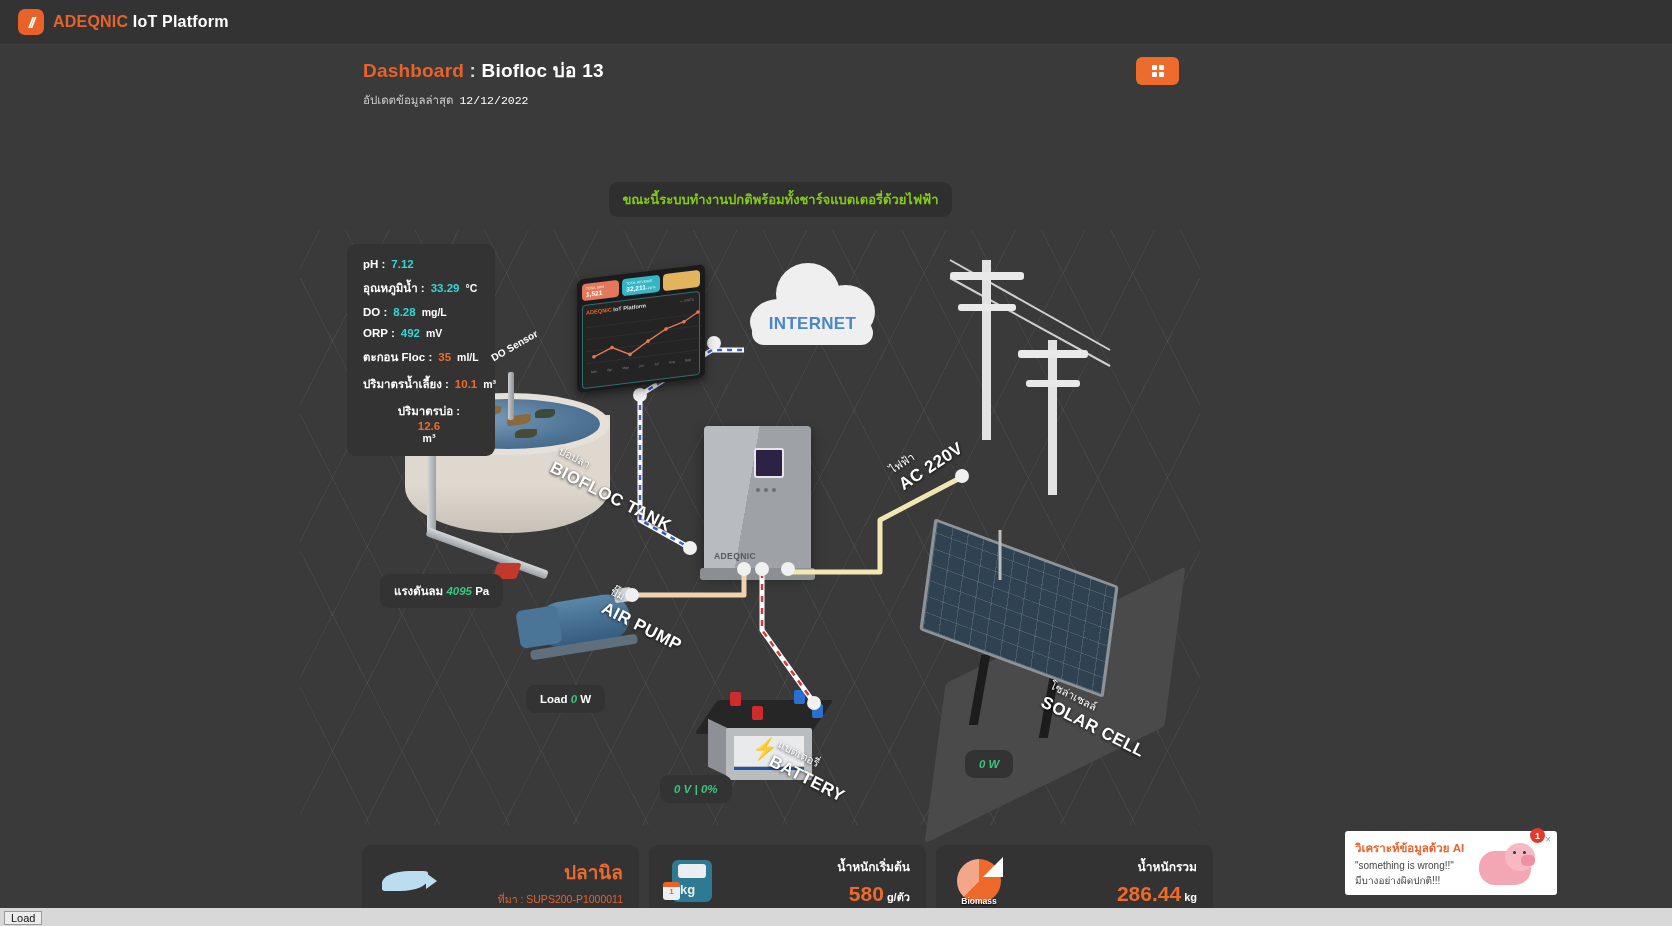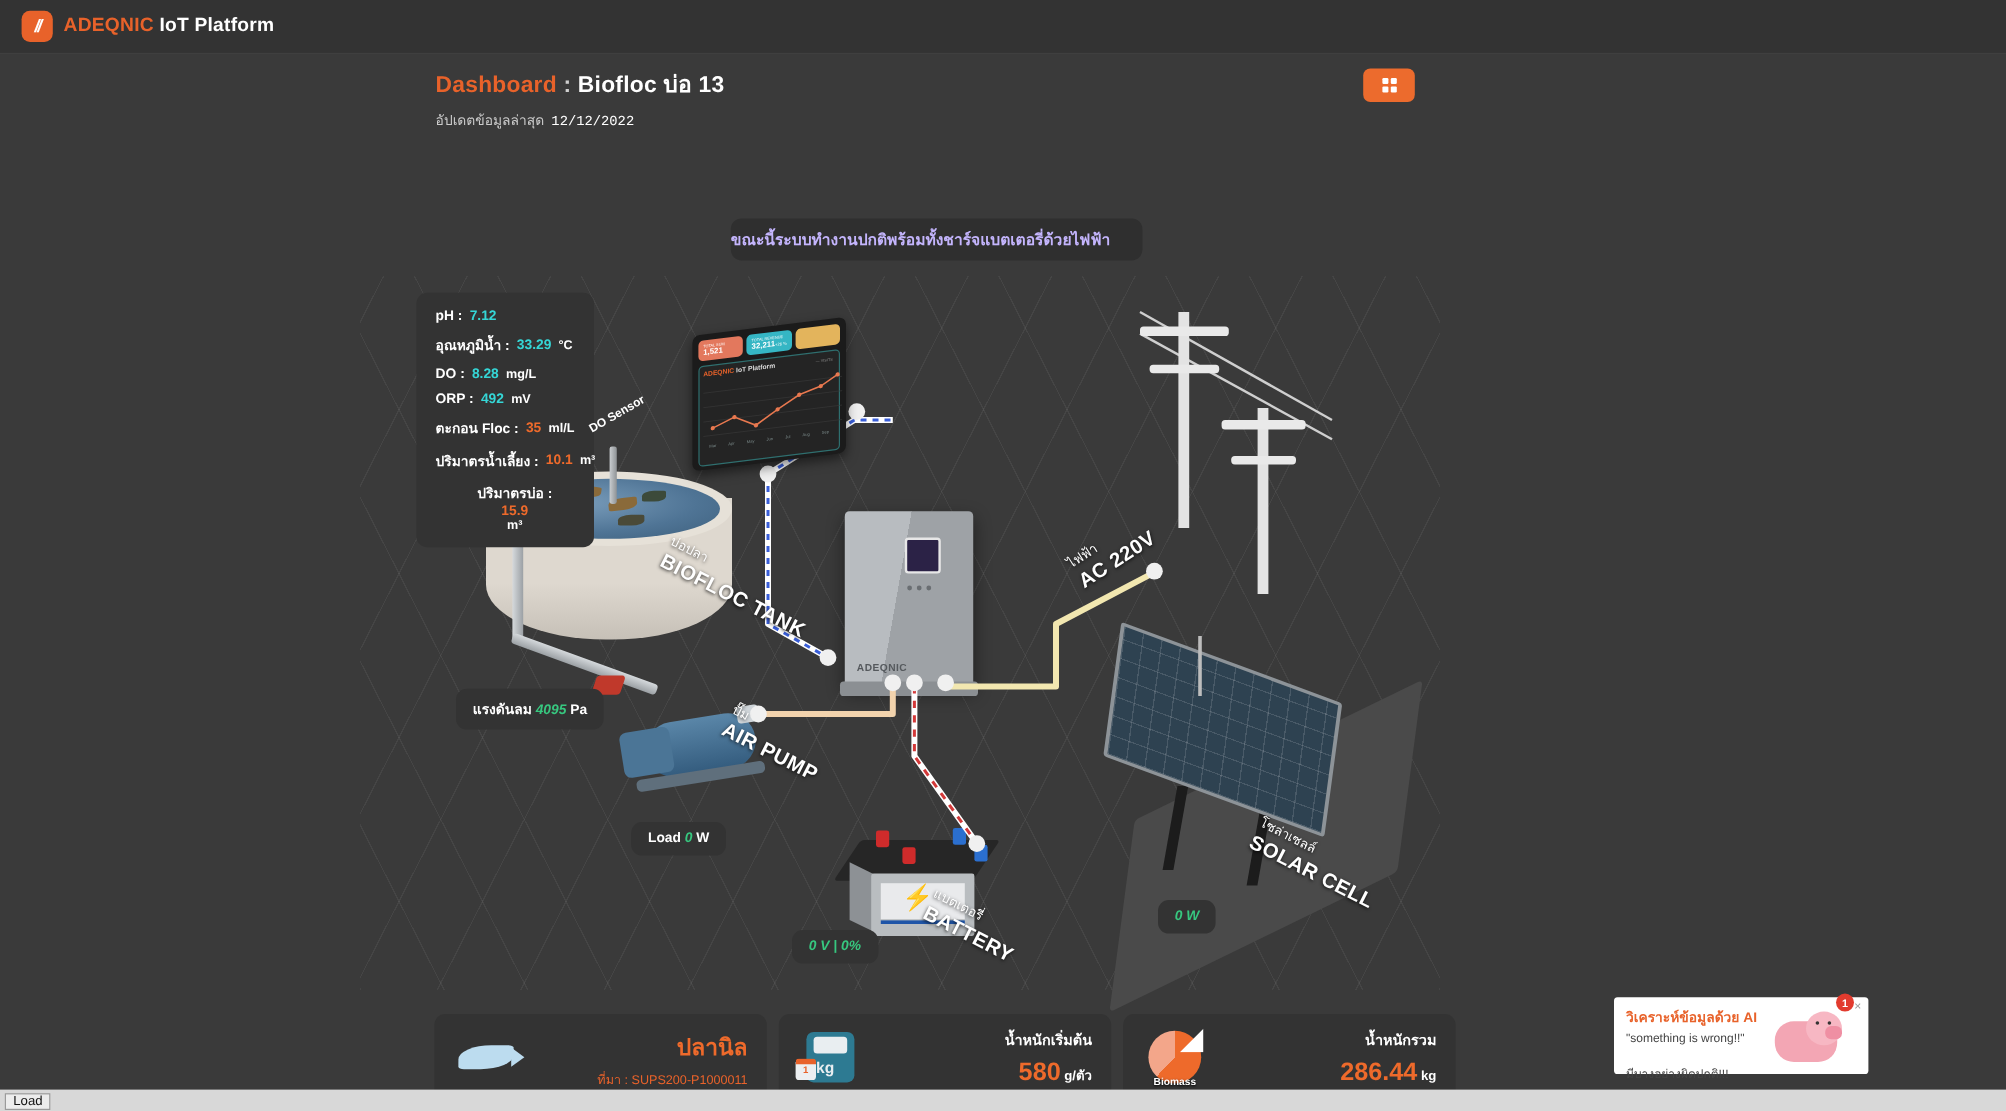--- a/index.html
+++ b/index.html
@@ -47,22 +47,22 @@
     display: flex; align-items: center; justify-content: center;
   }
   .grid-btn .gi { display: grid; grid-template-columns: 5px 5px; grid-template-rows: 5px 5px; gap: 2px; }
   .grid-btn .gi i { background: #fff; display: block; border-radius: 1px; }
 
   
   .status-banner {
     position: absolute; left: 609px; top: 137px;
     width: 343px; height: 35px; border-radius: 9px;
     background: #2f2f2f;
-    display: flex; align-items: center; 
-    color: #c4b5fd; font-size: 13px; font-weight: bold;
+    display: flex; align-items: center; justify-content: center;
+    color: #84cc16; font-size: 13px; font-weight: bold;
   }
 
   
   .scene { position: absolute; left: 300px; top: 185px; width: 900px; height: 595px; }
   .iso-grid {
     position: absolute; inset: 0; overflow: hidden;
     background-image:
       repeating-linear-gradient(63deg, rgba(255,255,255,.055) 0 1px, transparent 1px 62px),
       repeating-linear-gradient(-63deg, rgba(255,255,255,.055) 0 1px, transparent 1px 62px);
   }
@@ -221,21 +221,21 @@
   .bioicon { width: 44px; height: 44px; position: relative; }
   .bioicon .pie { position:absolute; inset:0; border-radius:50%; background: conic-gradient(#ee6a2b 0 62%, #f3a68a 62% 100%); }
   .bioicon .wedge { position:absolute; right:-2px; top:-2px; width:20px; height:20px; background:#ffffff; clip-path: polygon(0 100%, 100% 0, 100% 100%); }
   .bioicon .cap { position:absolute; left:0; right:0; bottom:-3px; text-align:center; font-size:8.5px; font-weight:bold; color:#ffffff; text-shadow:0 1px 2px #000; }
 
   
   .ai-pop { position: absolute; left: 1345px; top: 786px; width: 212px; height: 64px;
             background: #ffffff; border-radius: 3px; padding: 8px 10px; z-index: 20; }
   .ai-pop .t { font-size: 11.5px; font-weight: bold; color: #e8622a; }
   .ai-pop .m { font-size: 10px; color: #444; margin-top: 3px; }
-  .ai-pop .m2 { font-size: 10px; color: #444; margin-top: 16px; }
+  .ai-pop .m2 { font-size: 10px; color: #444; margin-top: 2px; }
   .ai-pop .x { position: absolute; right: 6px; top: 3px; font-size: 10px; color: #999; cursor: pointer; }
   .ai-badge { position: absolute; right: -8px; top: -7px; width: 15px; height: 15px; border-radius: 50%;
               background: #e23b2e; color: #fff; font-size: 9px; font-weight: bold;
               display: flex; align-items: center; justify-content: center; }
   .ai-pig { position: absolute; left: 1473px; top: 790px; width: 64px; height: 55px; z-index: 21; }
   .ai-pig .b { position: absolute; left: 6px; top: 16px; width: 52px; height: 34px; background: #f3a6b4; border-radius: 16px; }
   .ai-pig .h { position: absolute; left: 32px; top: 8px; width: 30px; height: 28px; background: #f7b7c3; border-radius: 50%; }
   .ai-pig .sn { position: absolute; left: 48px; top: 20px; width: 14px; height: 11px; background: #ef8fa3; border-radius: 5px; }
   .ai-pig .e1,.ai-pig .e2 { position: absolute; width: 3px; height: 3px; background: #333; border-radius: 50%; top: 16px; }
   .ai-pig .e1 { left: 40px; } .ai-pig .e2 { left: 50px; }
@@ -345,21 +345,21 @@
         <span class="num orange">35</span>
         <span class="unit">ml/L</span>
       </div>
       <div class="sr">
         <span class="lab">ปริมาตรน้ำเลี้ยง :</span>
         <span class="num orange">10.1</span>
         <span class="unit">m³</span>
       </div>
       <div class="sr">
         <span class="lab">ปริมาตรบ่อ :</span>
-        <span class="num orange">15.9</span>
+        <span class="num orange">12.6</span>
         <span class="unit">m³</span>
       </div>
     </div>
 
     <div class="monitor">
       <div class="mon-stats">
         <div class="mon-pill a">
           <div class="t">TOTAL SUM</div>
           <div class="v">1,521</div>
         </div>
@@ -400,20 +400,27 @@
           <span>Apr</span>
           <span>May</span>
           <span>Jun</span>
           <span>Jul</span>
           <span>Aug</span>
           <span>Sep</span>
         </div>
       </div>
     </div>
 
+    <div class="cloud">
+      <div class="c1"></div>
+        <div class="c2"></div>
+        <div class="c3"></div>
+        <div class="cbase"></div>
+      <div class="ctext">INTERNET</div>
+    </div>
 
     <div class="tank">
       <div class="body"></div>
       <div class="rim"></div>
       <div class="water">
         <div class="fish" style="left:40px;top:10px;width:22px;height:10px;transform:rotate(-12deg)"></div>
         <div class="fish" style="left:66px;top:6px;width:20px;height:9px;transform:rotate(8deg)"></div>
         <div class="fish" style="left:92px;top:16px;width:24px;height:10px;transform:rotate(-6deg)"></div>
         <div class="fish" style="left:120px;top:10px;width:20px;height:9px;background:#3c4a3a"></div>
         <div class="fish" style="left:58px;top:26px;width:22px;height:9px;background:#3c4a3a"></div>

